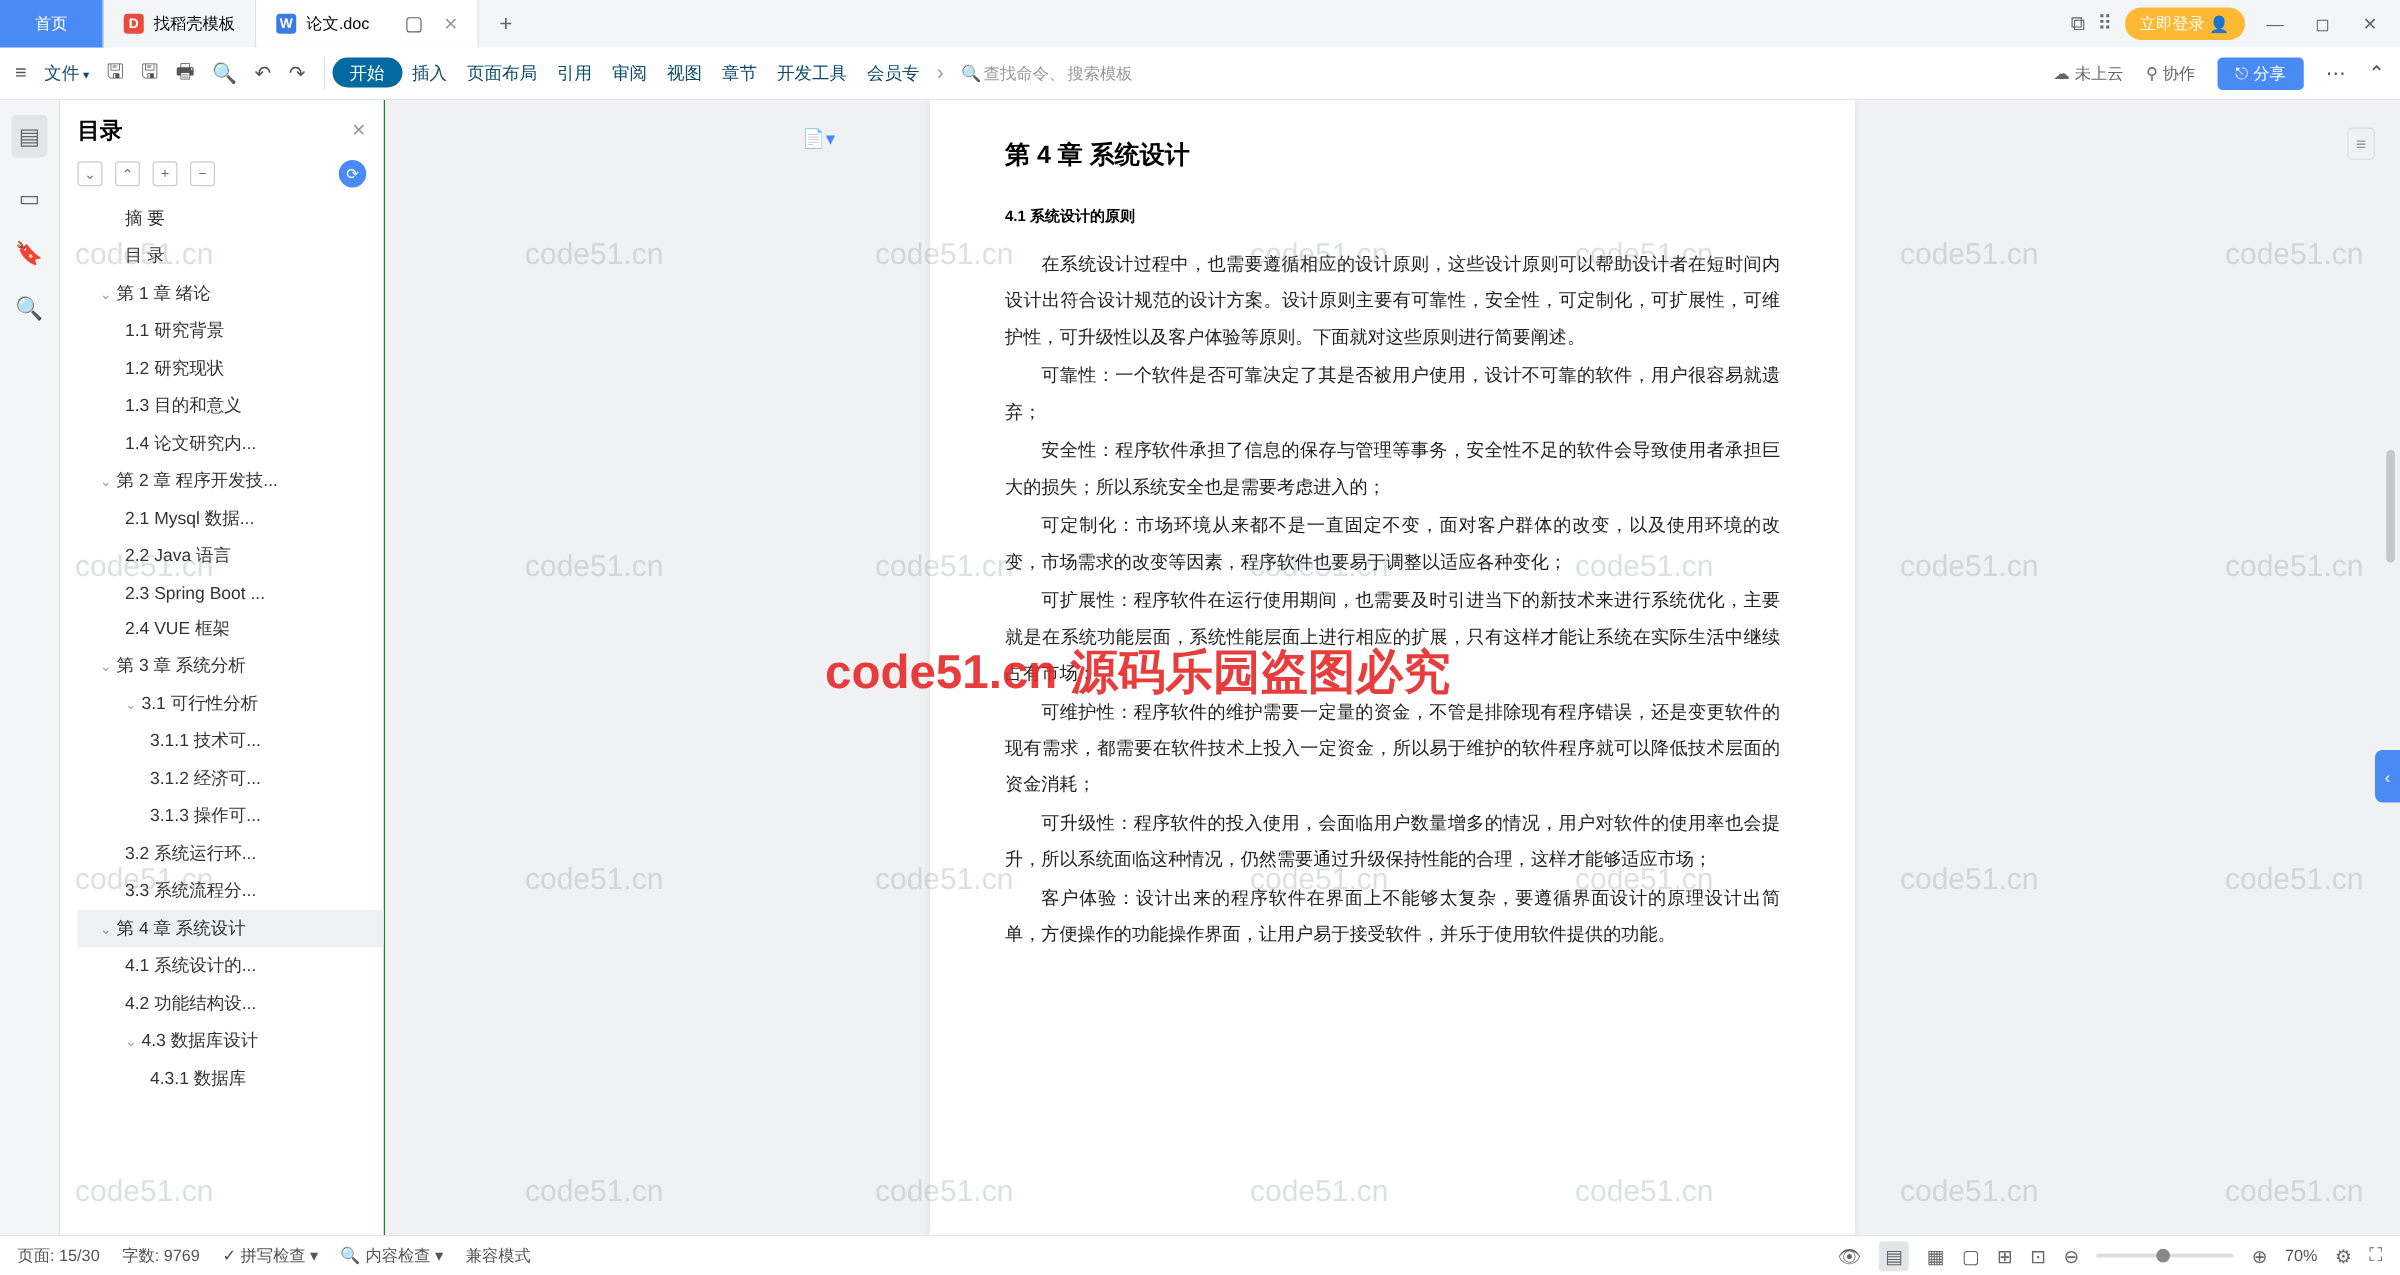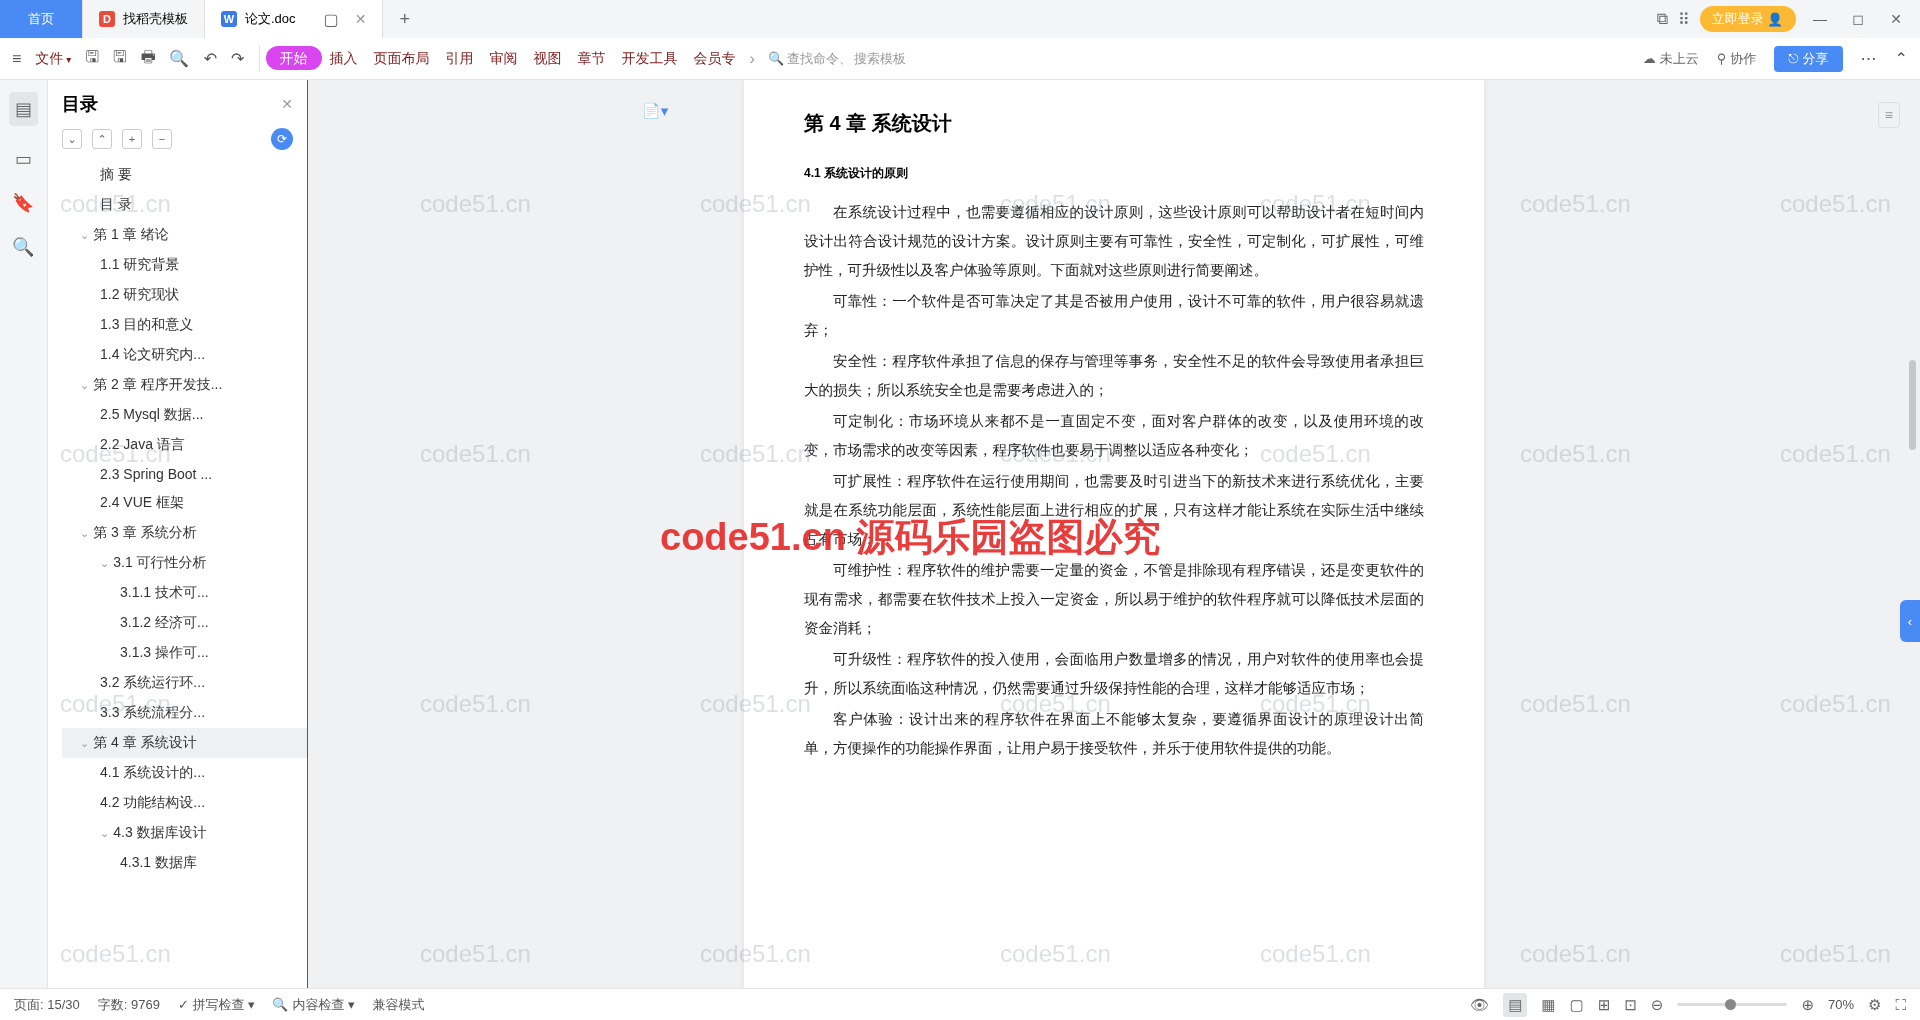--- a/index.html
+++ b/index.html
@@ -13,22 +13,22 @@
 .tab-icon-blue { width: 16px; height: 16px; background: #3b7ce4; border-radius: 3px; display: inline-flex; align-items: center; justify-content: center; color: #fff; font-size: 11px; font-weight: bold; }
 .title-right { margin-left: auto; display: flex; align-items: center; gap: 10px; padding-right: 10px; }
 .login-btn { background: #fdb933; color: #fff; padding: 4px 12px; border-radius: 14px; font-size: 13px; display: flex; align-items: center; gap: 4px; }
 .win-btn { width: 28px; text-align: center; color: #666; font-size: 14px; }
 .icon-btn { color: #666; font-size: 16px; }
 .plus-tab { padding: 0 16px; display: flex; align-items: center; color: #666; font-size: 18px; }
 .close-x { color: #999; font-size: 14px; margin-left: 8px; }
 
 .toolbar { height: 42px; border-bottom: 1px solid #e5e5e5; display: flex; align-items: center; padding: 0 12px; gap: 6px; }
 .tool-group { display: flex; align-items: center; gap: 14px; padding-right: 14px; border-right: 1px solid #e5e5e5; }
-.menu-item { font-size: 14px; color: #7f1d1d; padding: 4px 8px; cursor: pointer; }
-.menu-item.active { background: #d946ef; color: #fff; border-radius: 14px; padding: 4px 14px; }
+.menu-item { font-size: 14px; color: #0c4a6e; padding: 4px 8px; cursor: pointer; }
+.menu-item.active { background: #0369a1; color: #fff; border-radius: 14px; padding: 4px 14px; }
 .tool-ico { color: #555; font-size: 16px; }
 .search-box { display: flex; align-items: center; color: #999; font-size: 13px; gap: 2px; margin-left: 8px; }
 .toolbar-right { margin-left: auto; display: flex; align-items: center; gap: 18px; }
 .cloud { color: #666; font-size: 13px; display: flex; align-items: center; gap: 4px; }
 .share-btn { background: #4a8af4; color: #fff; padding: 4px 14px; border-radius: 4px; font-size: 13px; display: flex; align-items: center; gap: 4px; }
 
 .main { display: flex; height: calc(100% - 38px - 42px - 32px); }
 
 .leftbar { width: 48px; background: #f4f5f6; border-right: 1px solid #e5e5e5; display: flex; flex-direction: column; align-items: center; padding-top: 12px; gap: 22px; }
 .leftbar-ico { color: #666; font-size: 18px; }
@@ -181,21 +181,21 @@
           <span>1.3  目的和意义</span>
         </div>
         <div class="toc-item l2">
           <span>1.4  论文研究内...</span>
         </div>
         <div class="toc-item l1">
           <span class="chev">⌄</span>
           <span>第 2 章  程序开发技...</span>
         </div>
         <div class="toc-item l2">
-          <span>2.5 Mysql 数据...</span>
+          <span>2.1 Mysql 数据...</span>
         </div>
         <div class="toc-item l2">
           <span>2.2 Java 语言</span>
         </div>
         <div class="toc-item l2">
           <span>2.3 Spring Boot ...</span>
         </div>
         <div class="toc-item l2">
           <span>2.4 VUE 框架</span>
         </div>

